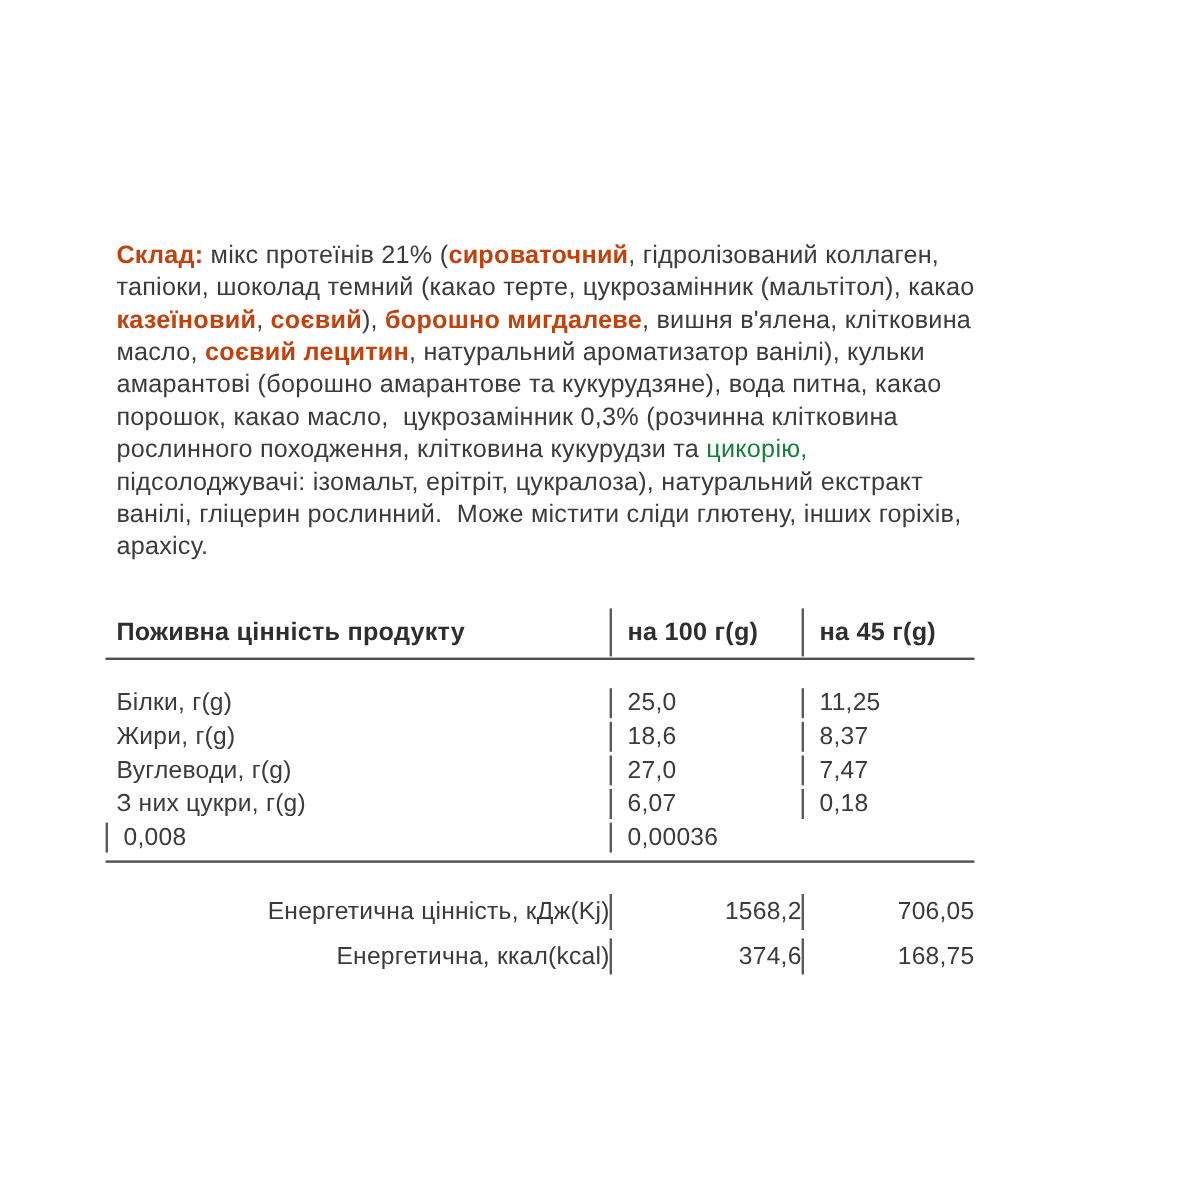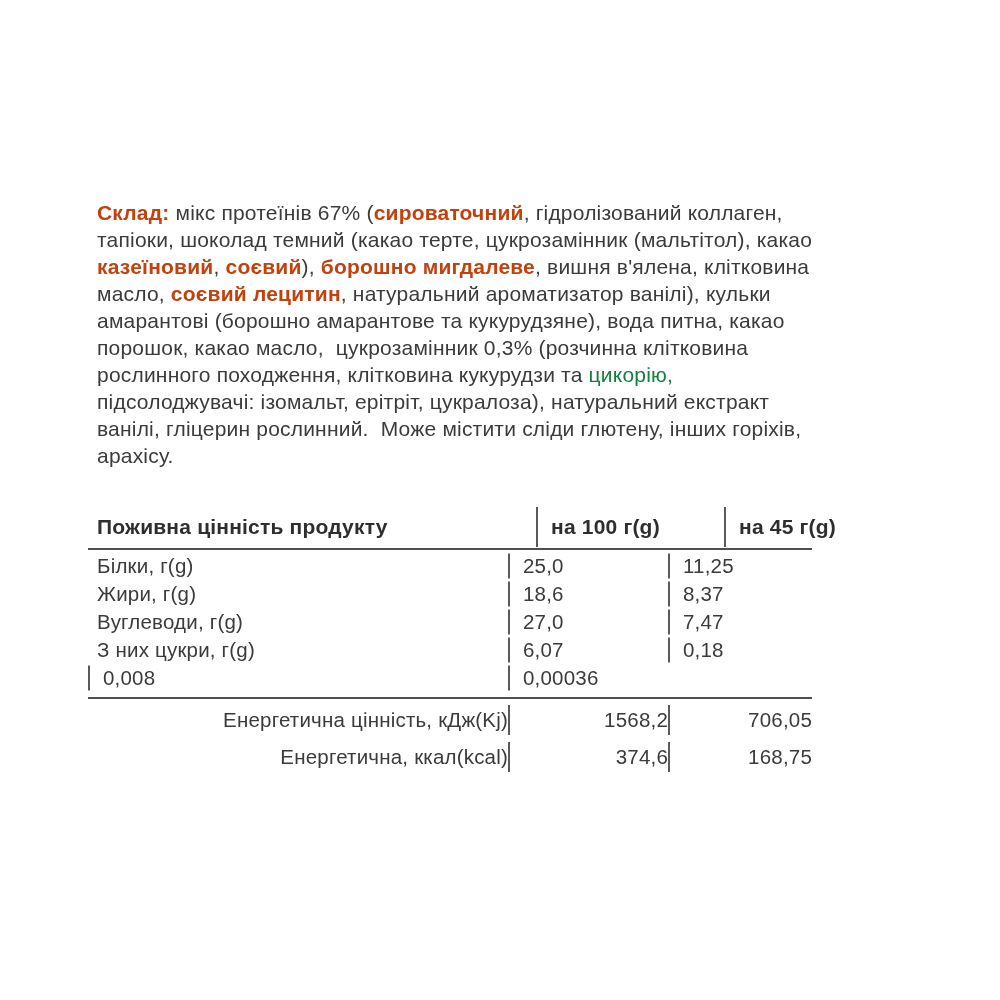--- a/index.html
+++ b/index.html
@@ -17,47 +17,47 @@
   }
   .iline{white-space:pre;}
   .bold{font-weight:700;color:#c2410c;}
   .teal{}
 
   
   .ntable{position:absolute;left:88px;top:506px;width:724px;}
   .thead{
     display:grid;grid-template-columns:420px 160px 144px;
     height:42px;align-items:center;
-    font-weight:700;font-size:21px;color:#2e2e2e;letter-spacing:.2px;gap:28px;
+    font-weight:700;font-size:21px;color:#2e2e2e;letter-spacing:.2px;
   }
   .c{overflow:visible;white-space:nowrap;}
   .c1{padding-left:9px;}
   .c2,.c3{padding-left:15px;position:relative;}
   .vline::before{
     content:"";position:absolute;left:0;top:50%;transform:translateY(-50%);
     width:2px;background:#5a5a5a;
   }
   .thead .vline::before{height:40px;}
   .hline{height:2px;background:#4f4f4f;}
-  .tbody{padding:2px 0 5px;}
+  .tbody{padding:22px 0 5px;}
   .nrow{
     display:grid;grid-template-columns:420px 160px 144px;
     height:28px;align-items:center;font-size:20.5px;letter-spacing:.2px;
   }
   .nrow .vline::before{height:25px;}
   .energy .nrow{height:37px;text-align:right;}
   .energy .nrow .vline::before{height:30px;}
 </style>
 </head>
 <body>
 
 <div class="sheet">
 
   <div class="ingredients" id="ingredients">
-      <div class="iline"><span class="bold">Склад:</span><span> мікс протеїнів 67% (</span><span class="bold">сироваточний</span><span>, гідролізований коллаген,</span></div>
+      <div class="iline"><span class="bold">Склад:</span><span> мікс протеїнів 21% (</span><span class="bold">сироваточний</span><span>, гідролізований коллаген,</span></div>
       <div class="iline"><span>тапіоки, шоколад темний (какао терте, цукрозамінник (мальтітол), какао</span></div>
       <div class="iline"><span class="bold">казеїновий</span><span>, </span><span class="bold">соєвий</span><span>), </span><span class="bold">борошно мигдалеве</span><span>, вишня в'ялена, клітковина</span></div>
       <div class="iline"><span>масло, </span><span class="bold">соєвий лецитин</span><span>, натуральний ароматизатор ванілі), кульки</span></div>
       <div class="iline"><span>амарантові (борошно амарантове та кукурудзяне), вода питна, какао</span></div>
       <div class="iline"><span>порошок, какао масло,  цукрозамінник 0,3% (розчинна клітковина</span></div>
       <div class="iline"><span>рослинного походження, клітковина кукурудзи та </span><span class="teal" style="color: #15803d;">цикорію,</span></div>
       <div class="iline"><span>підсолоджувачі: ізомальт, ерітріт, цукралоза), натуральний екстракт</span></div>
       <div class="iline"><span>ванілі, гліцерин рослинний.  Може містити сліди глютену, інших горіхів,</span></div>
       <div class="iline"><span>арахісу.</span></div>
     </div>

